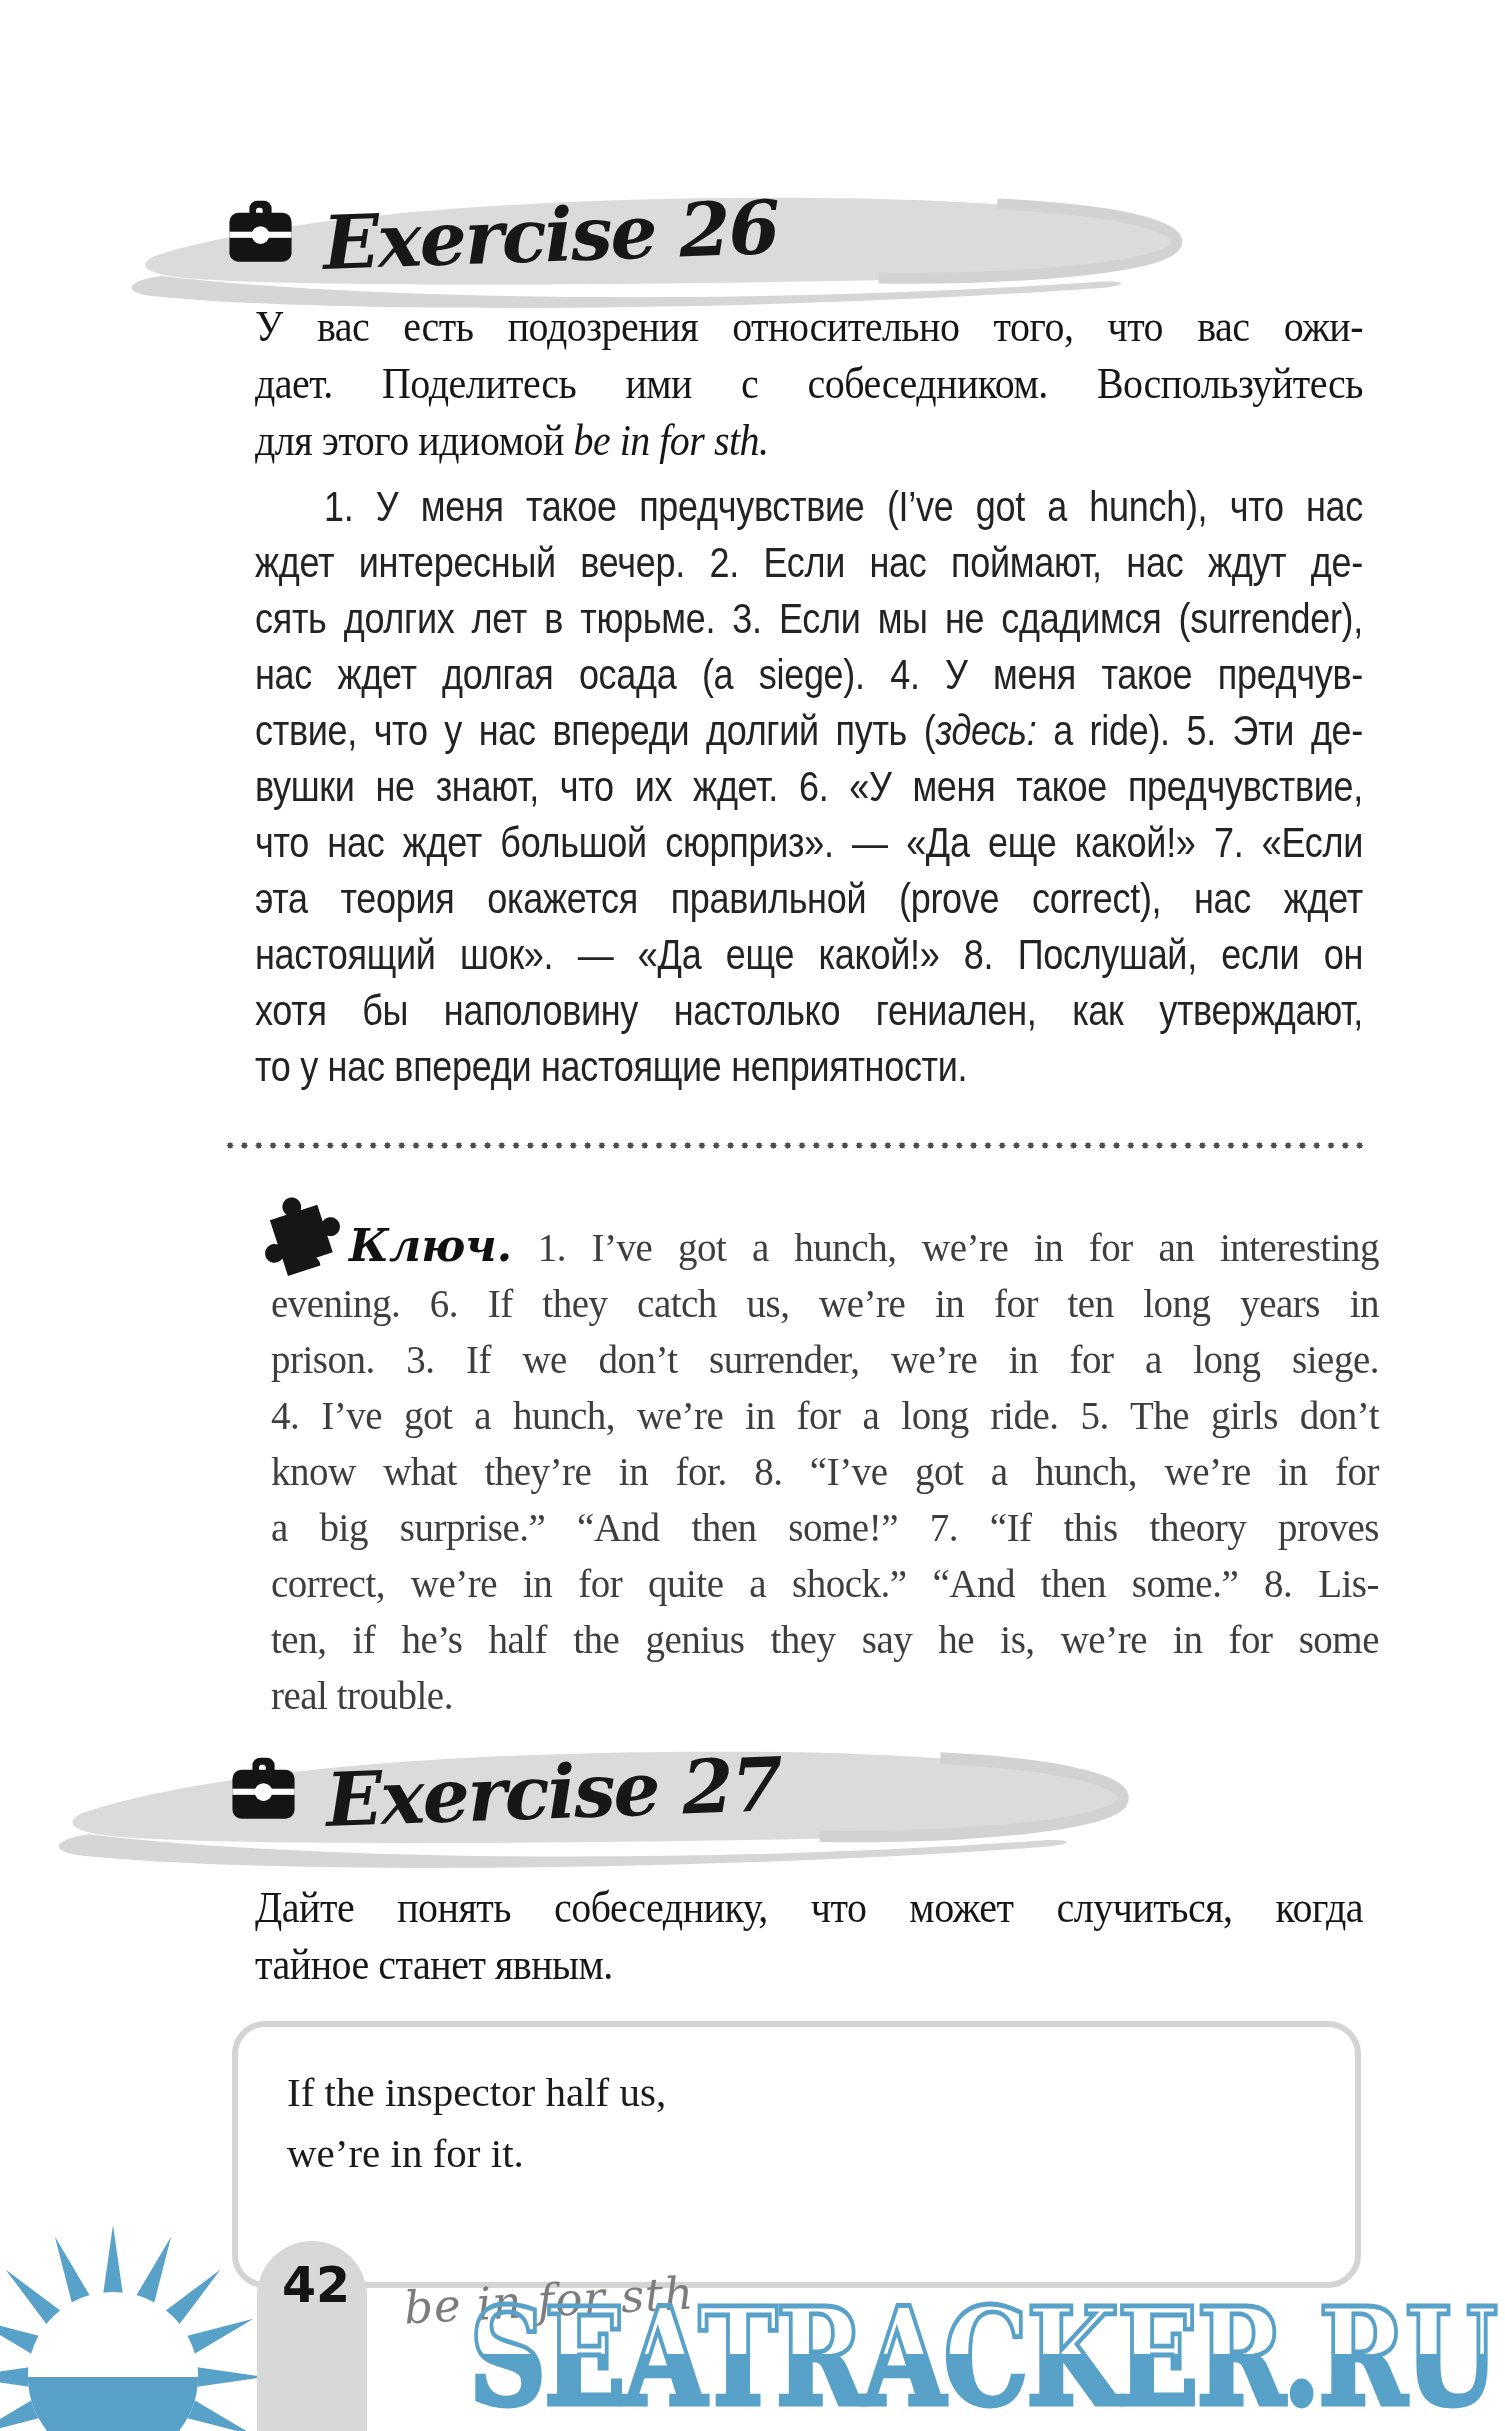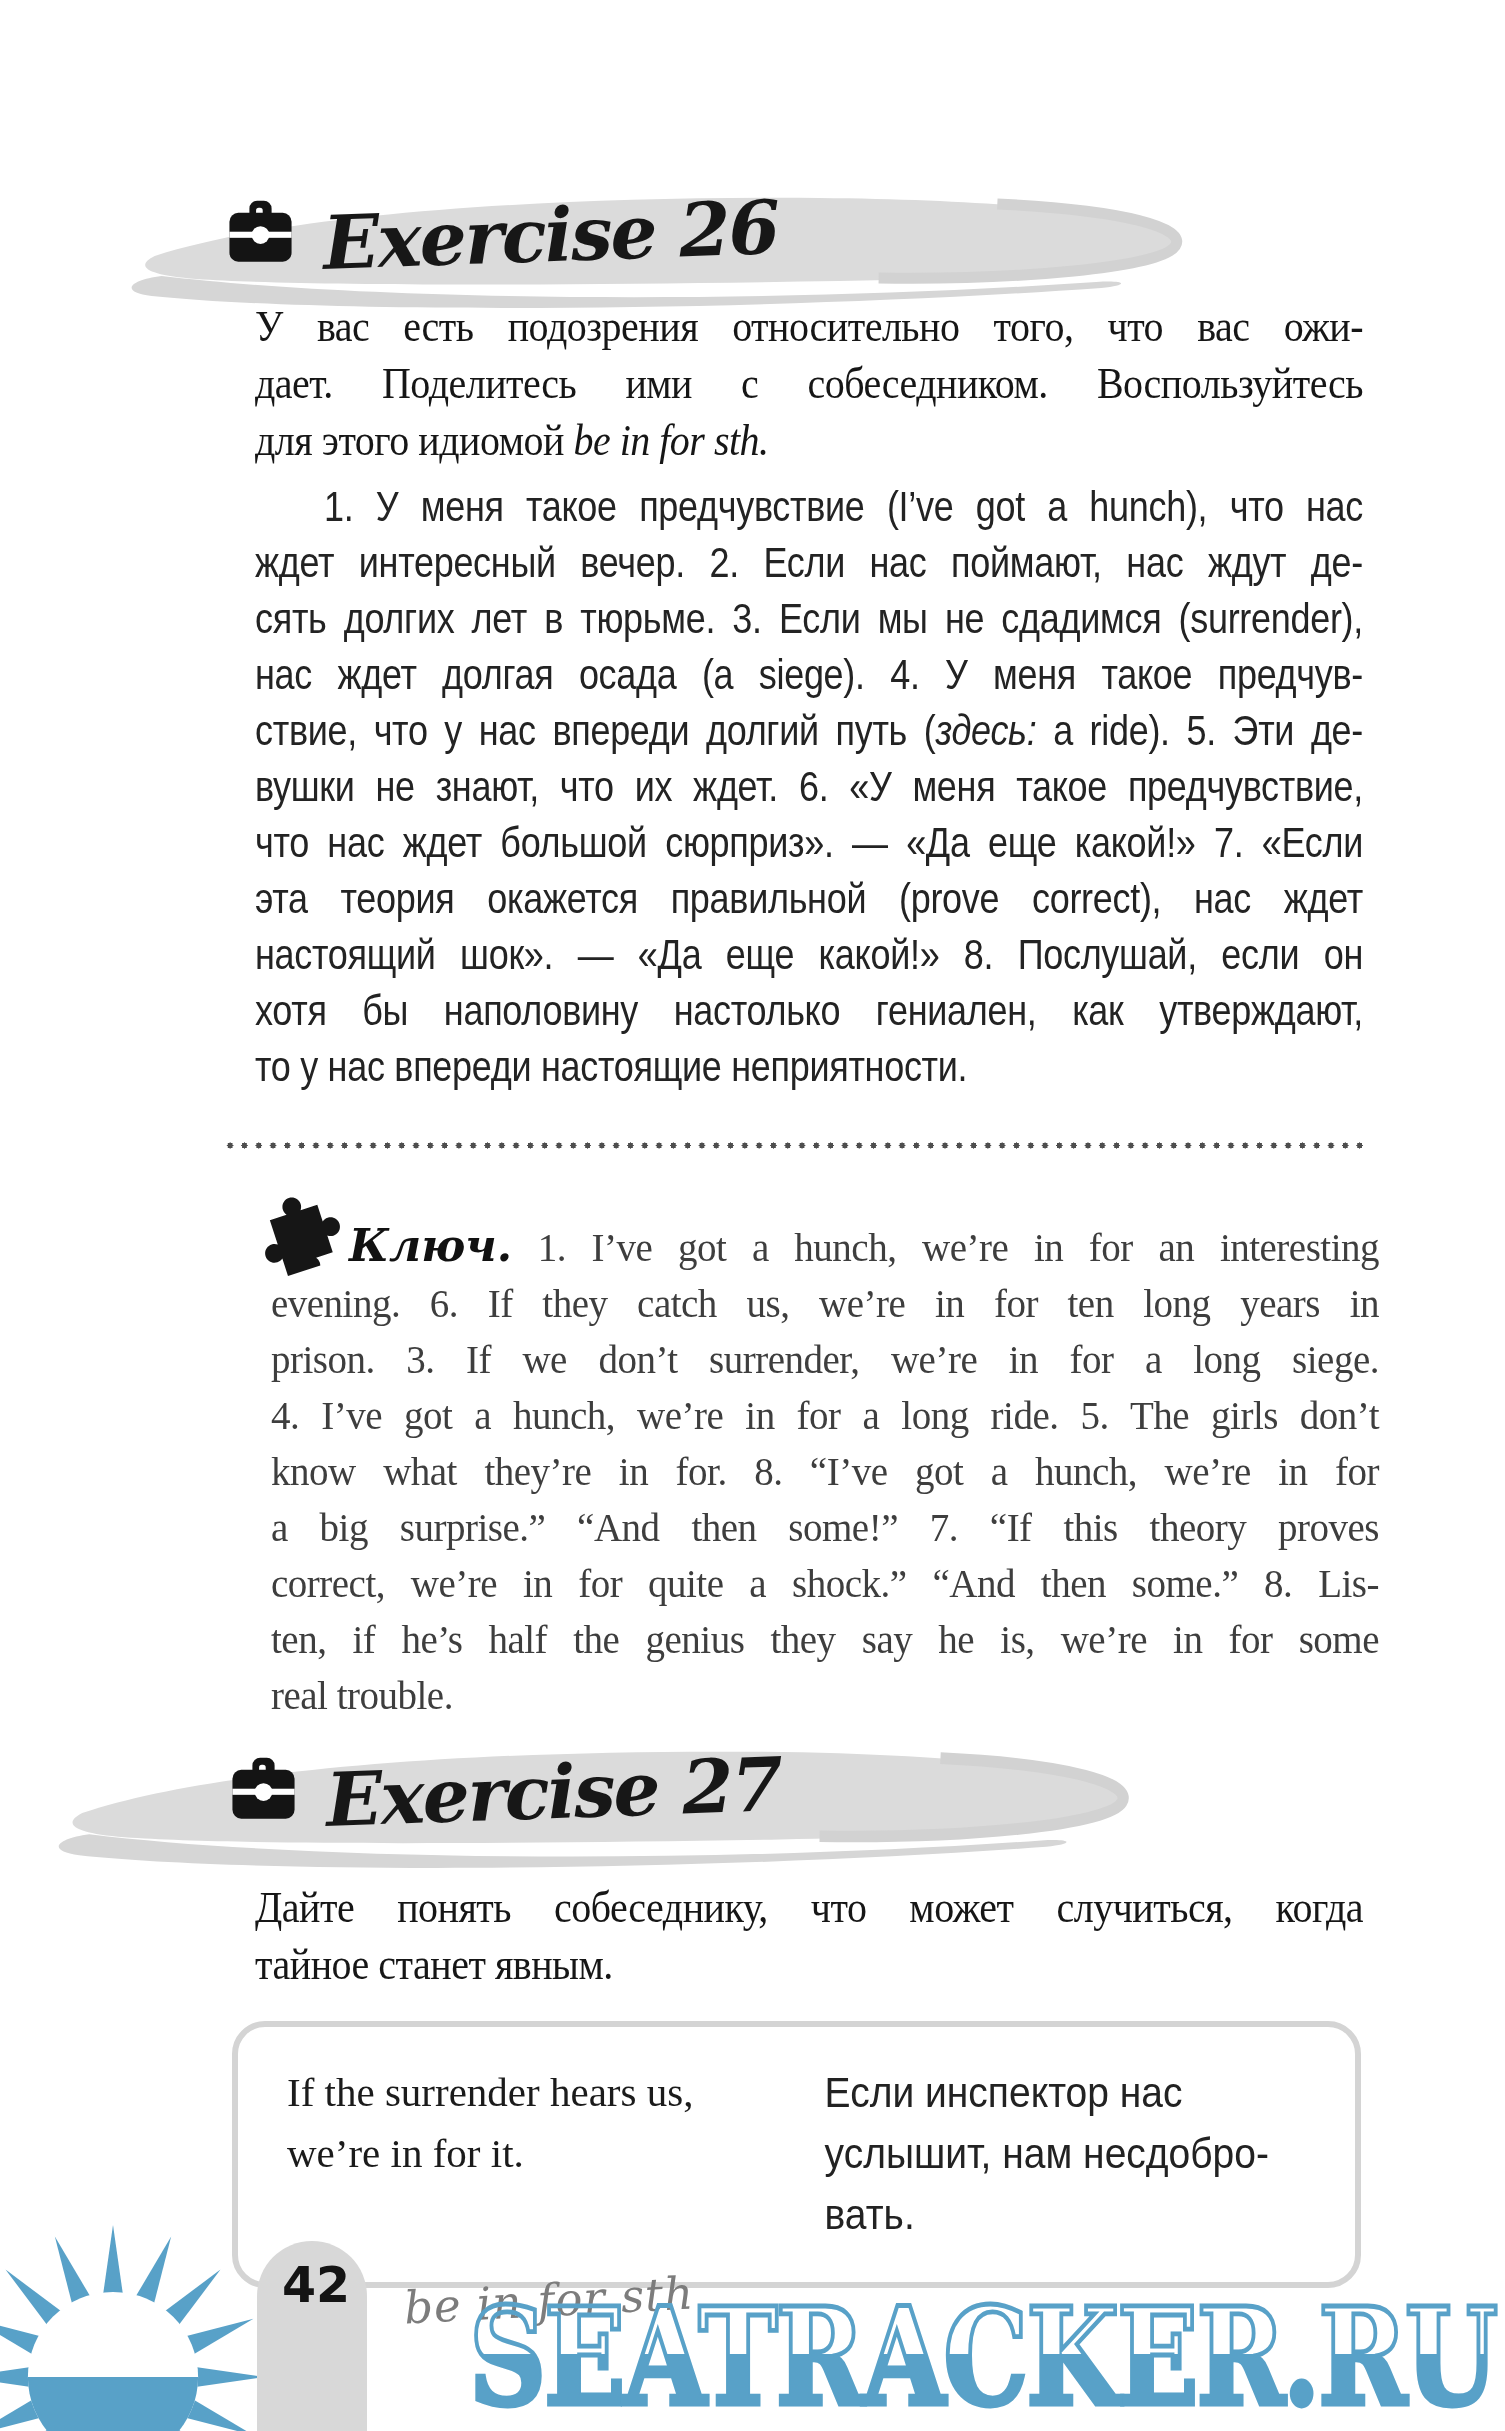--- a/index.html
+++ b/index.html
@@ -139,27 +139,22 @@
     <div class="ex-title" style="left:272px;top:11.8px;">Exercise 27</div>
   </div>
 
   <div class="instr" style="top:1878px;">
     <div class="ln jl">Дайте понять собеседнику, что может случиться, когда</div>
     <div class="ln jl-last">тайное станет явным.</div>
   </div>
 
   <div class="ex-box">
     <div class="box-en">
-      <div>If the surrender hears us,</div>
+      <div>If the inspector half us,</div>
       <div>we’re in for it.</div>
-    </div>
-    <div class="box-ru">
-      <div class="ln">Если инспектор нас</div>
-      <div class="ln">услышит, нам несдобро-</div>
-      <div class="ln">вать.</div>
     </div>
   </div>
 
   <svg class="sun" viewBox="0 0 200 200">
     <g fill="#58a1c8">
       <polygon points="100,0 92,56 108,56"></polygon>
       <polygon points="100,0 92,56 108,56" transform="rotate(22.5 100 100)"></polygon>
       <polygon points="100,0 92,56 108,56" transform="rotate(45 100 100)"></polygon>
       <polygon points="100,0 92,56 108,56" transform="rotate(67.5 100 100)"></polygon>
       <polygon points="100,0 92,56 108,56" transform="rotate(90 100 100)"></polygon>

